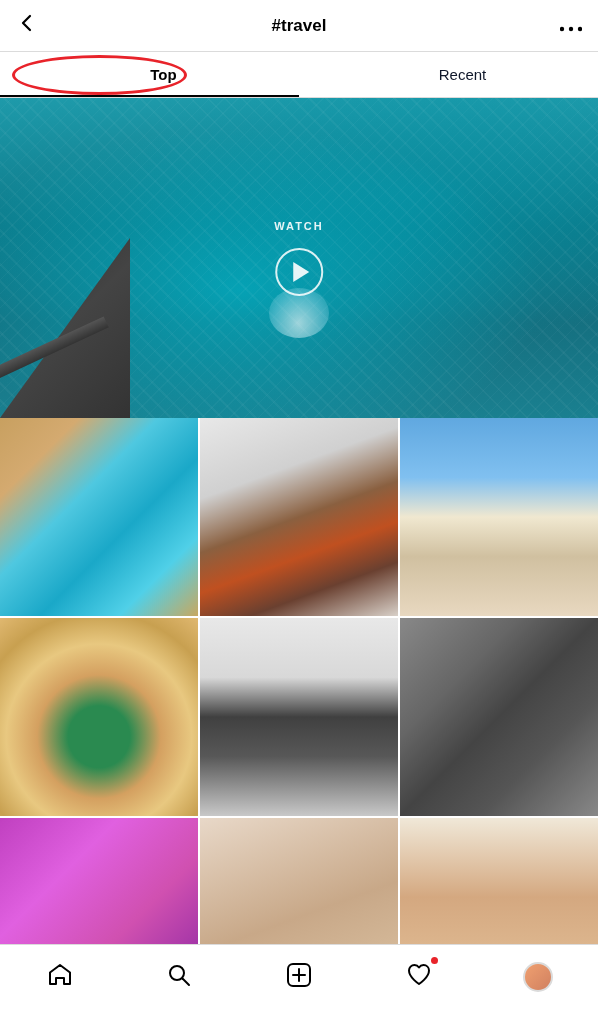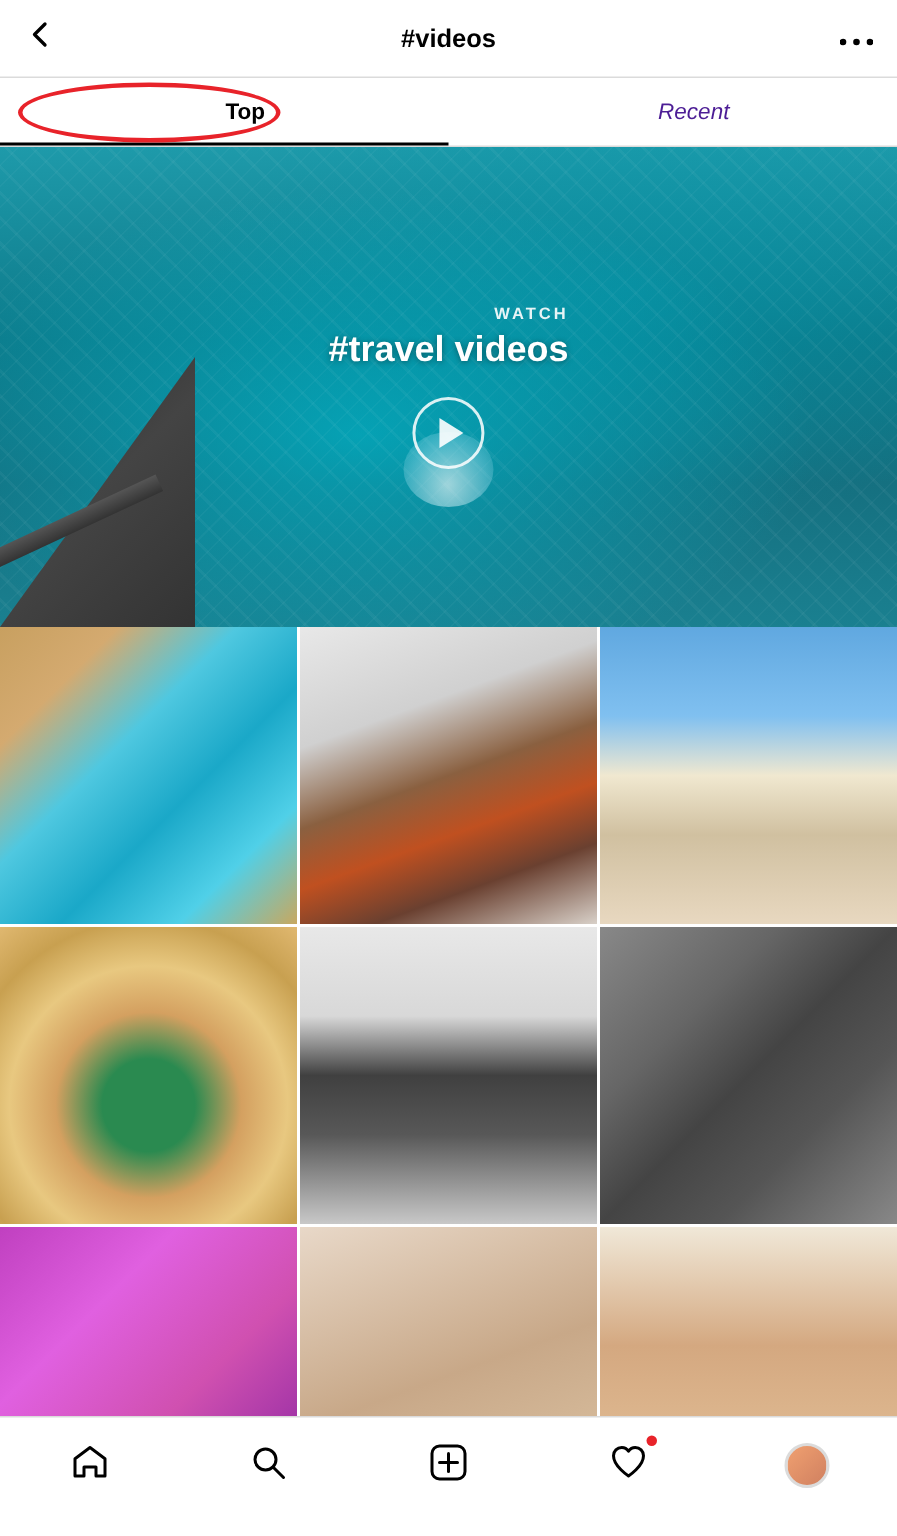--- a/index.html
+++ b/index.html
@@ -61,22 +61,21 @@
       font-weight: 500;
       cursor: pointer;
       position: relative;
       padding-left: 28px;
     }
     .tab.active {
       color: #000;
       font-weight: 600;
     }
     .tab.inactive {
-      color: #4c1d95;
-      font-style: italic;
+      color: #0f172a;
     }
     .tab.active::after {
       content: '';
       position: absolute;
       bottom: 0;
       left: 0;
       right: 0;
       height: 2px;
       background: #000;
     }
@@ -298,21 +297,21 @@
   </style>
 </head>
 <body>
 
 <div class="header">
   <div class="header-back">
     <svg width="22" height="22" viewBox="0 0 22 22" fill="none">
       <path d="M14 4L7 11L14 18" stroke="#000" stroke-width="2.2" stroke-linecap="round" stroke-linejoin="round"></path>
     </svg>
   </div>
-  <div class="header-title">#videos</div>
+  <div class="header-title">#travel</div>
   <div class="header-more">
     <svg width="22" height="6" viewBox="0 0 22 6">
       <circle cx="2" cy="3" r="2.2" fill="#000"></circle>
       <circle cx="11" cy="3" r="2.2" fill="#000"></circle>
       <circle cx="20" cy="3" r="2.2" fill="#000"></circle>
     </svg>
   </div>
 </div>
 
 <div class="tabs">
@@ -327,21 +326,20 @@
 </div>
 
 <div class="hero">
   <div class="hero-ocean"></div>
   <div class="hero-ripple"></div>
   <div class="hero-railing"></div>
   <div class="hero-railing-bar"></div>
   <div class="hero-splash"></div>
   <div class="hero-text">
     <div class="hero-watch">WATCH</div>
-    <div class="hero-hashtag">#travel videos</div>
     <div class="hero-play"></div>
   </div>
 </div>
 
 <div class="grid">
 
   <div class="grid-item">
     <div class="img-bg img-aerial-water"></div>
   </div>
   <div class="grid-item">

